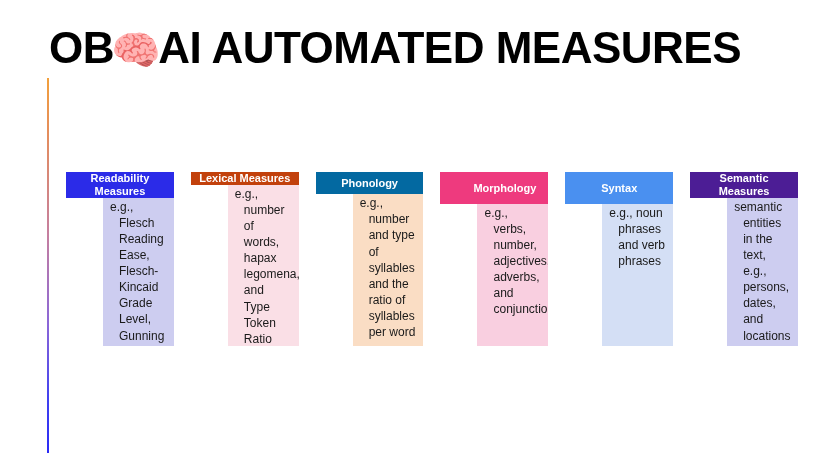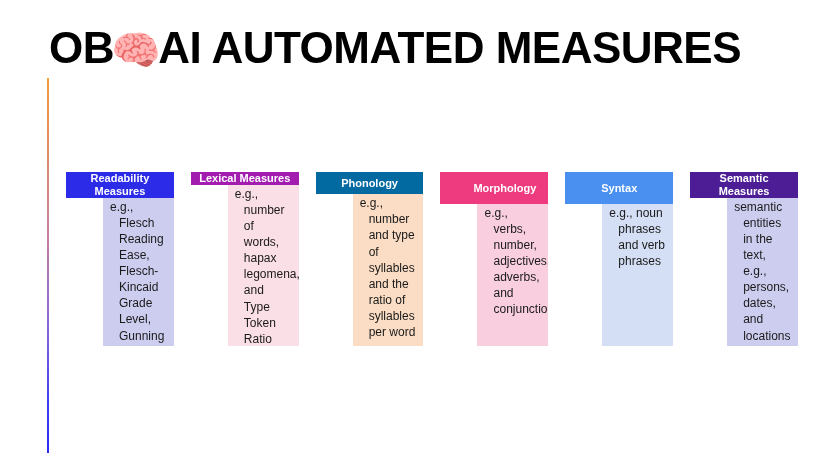--- a/index.html
+++ b/index.html
@@ -110,21 +110,21 @@
   </div>
 
   <div class="card-row">
 
     <div class="card">
       <div class="card-header" style="background: rgb(43, 43, 232);">Readability Measures</div>
       <div class="card-body" style="background: rgb(205, 205, 240);">e.g., Flesch Reading Ease, Flesch-Kincaid Grade Level, Gunning Fog Index</div>
     </div>
 
     <div class="card">
-      <div class="card-header" style="background: #a21caf;">Lexical Measures</div>
+      <div class="card-header" style="background: #c2410c;">Lexical Measures</div>
       <div class="card-body" style="background: rgb(250, 223, 230);">e.g., number of words, hapax legomena, and Type Token Ratio</div>
     </div>
 
     <div class="card">
       <div class="card-header" style="background: #0369a1;">Phonology</div>
       <div class="card-body" style="background: rgb(250, 221, 196);">e.g., number and type of syllables and the ratio of syllables per word</div>
     </div>
 
     <div class="card">
       <div class="card-header" style="background: rgb(238, 58, 126); padding-left: 24px;">Morphology</div>

